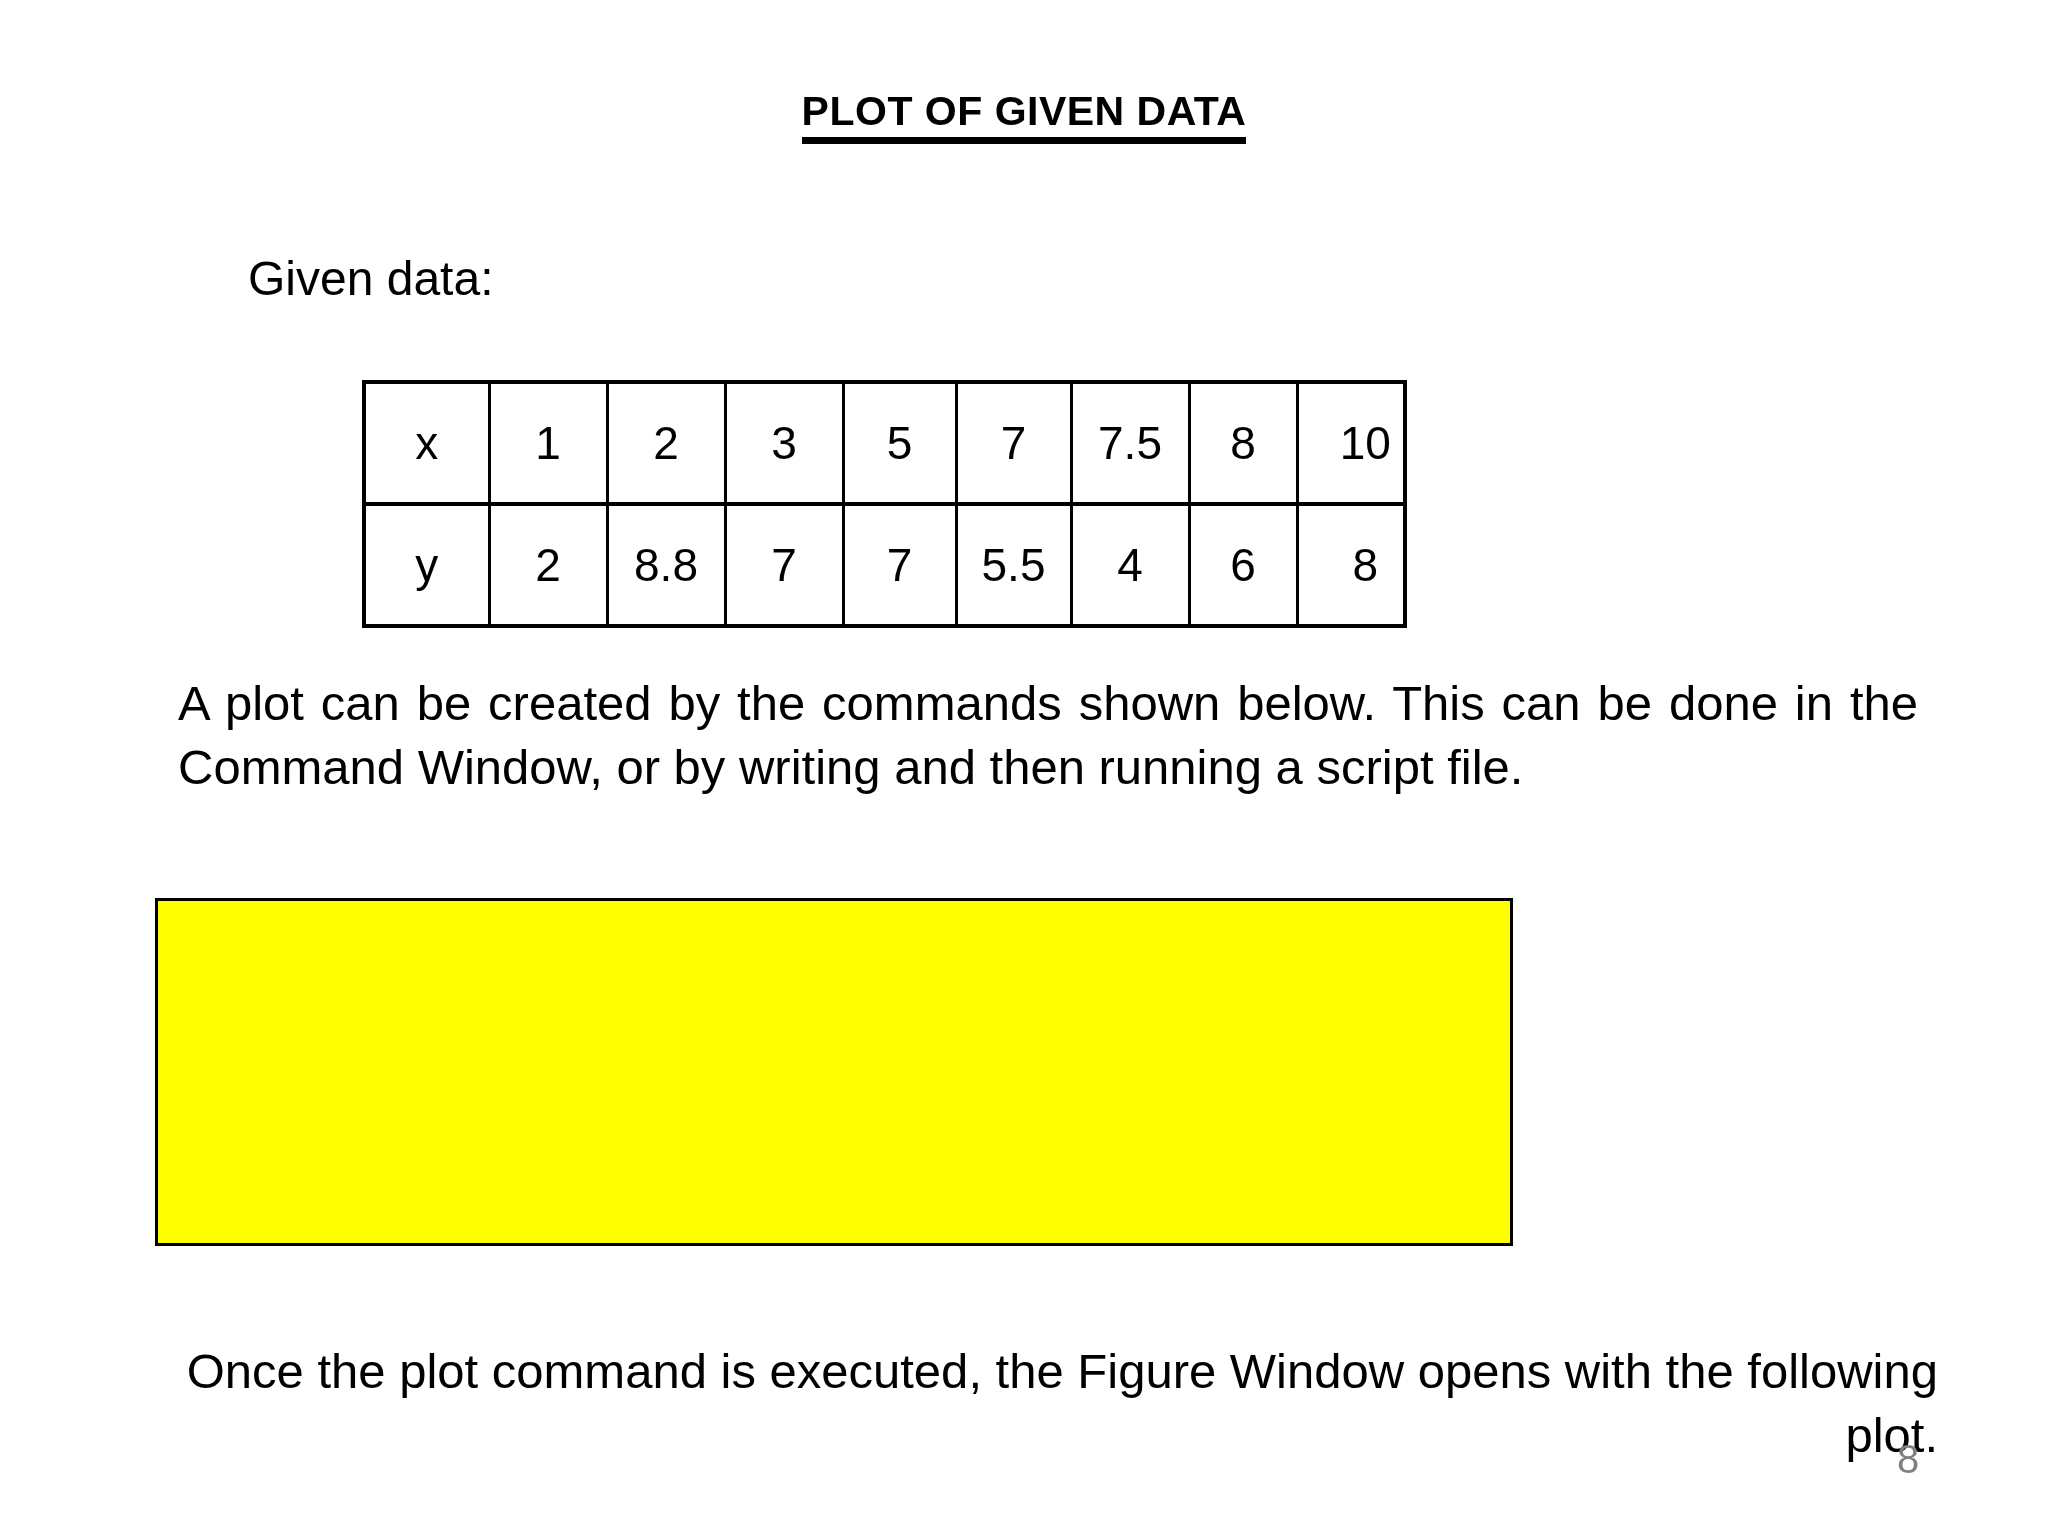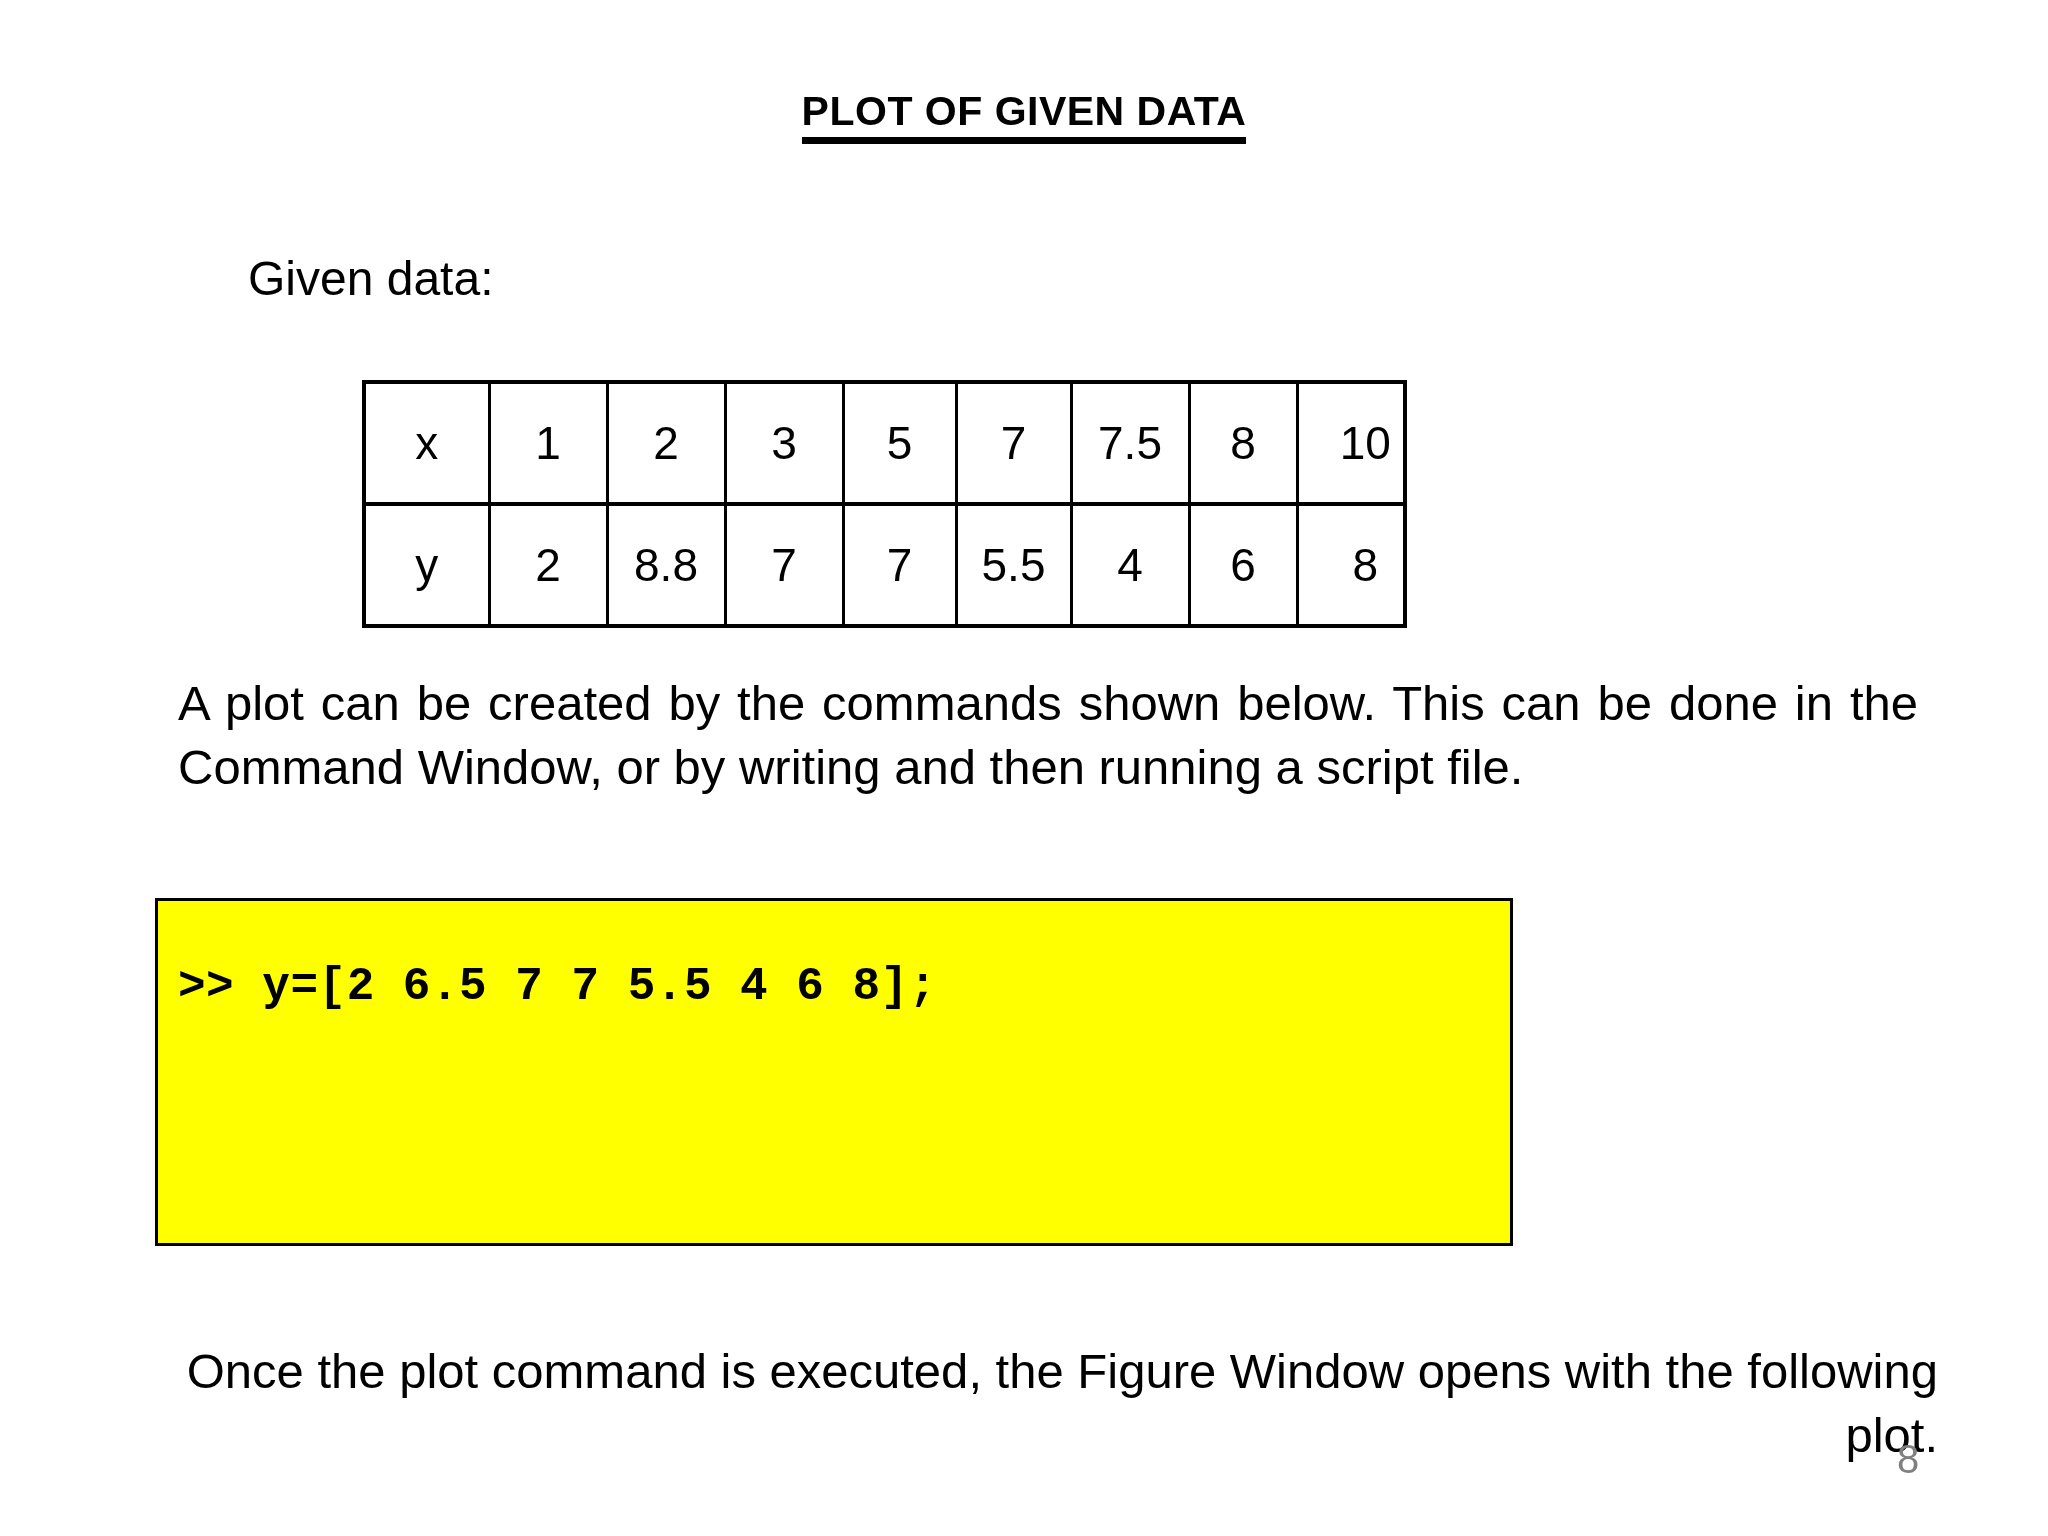--- a/index.html
+++ b/index.html
@@ -181,18 +181,17 @@
         <td>6</td>
         <td>8</td>
       </tr>
     </tbody>
   </table>
 </div>
 
 <div id="para-intro" class="body-para">A plot can be created by the commands shown below.  This can be done in the Command Window, or by writing and then running a script file.</div>
 
 <div id="code-block">
-  <div class="code-line">&gt;&gt; y=[2 6.5 7 7 5.5 4 6 8];</div>
 </div>
 
 <div id="para-outro" class="body-para">Once the plot command is executed, the Figure Window opens with the following plot.</div>
 
 <div id="page-number">8</div>
 
 </body></html>

